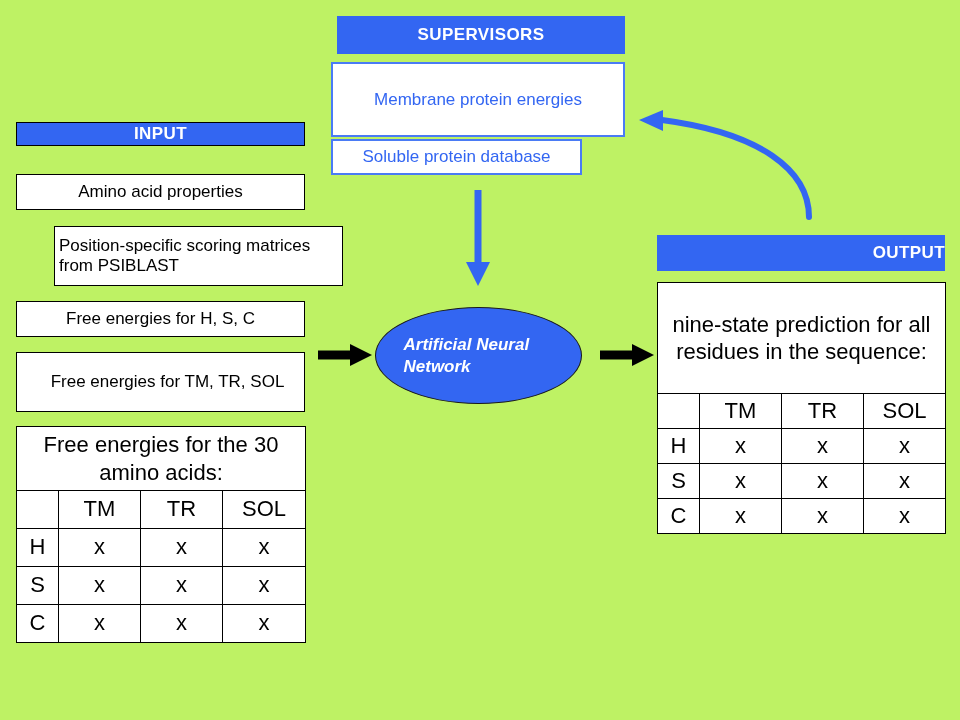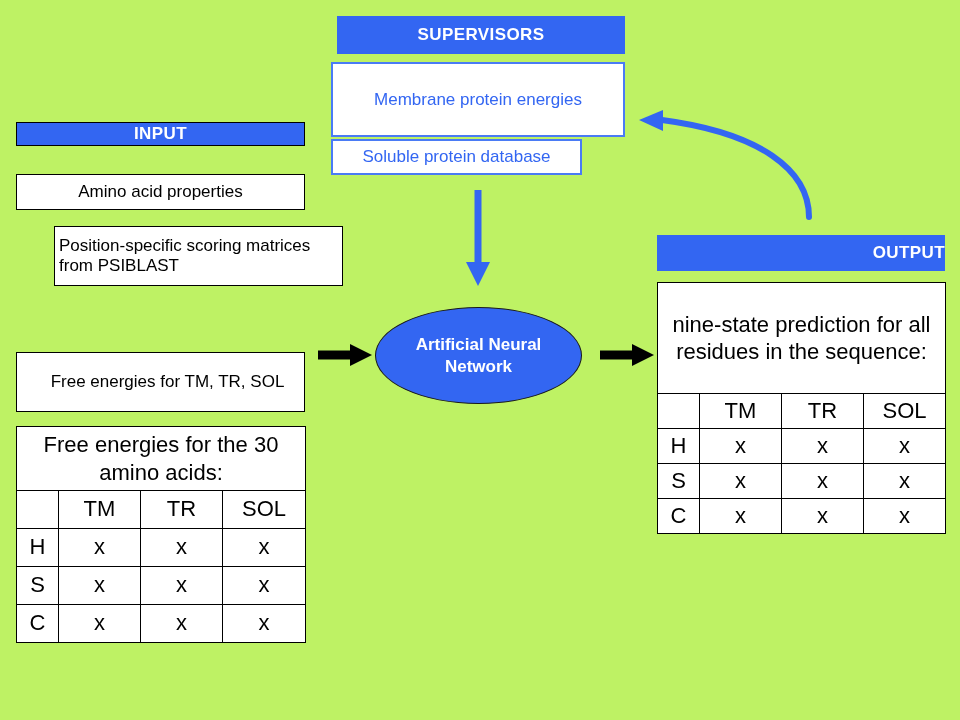--- a/index.html
+++ b/index.html
@@ -92,25 +92,26 @@
   
   .ellipse {
     position: absolute;
     background: #3366f2;
     border: 1px solid #1a1a1a;
     border-radius: 50%;
     box-sizing: border-box;
     display: flex;
     align-items: center;
     justify-content: center;
-    text-align: center;
+    text-align: left;
     color: #ffffff;
     font-weight: bold;
     font-size: 17px;
     line-height: 1.25;
+    font-style: italic;
   }
 
   
   #arrows {
     position: absolute;
     left: 0;
     top: 0;
     width: 960px;
     height: 720px;
     pointer-events: none;
@@ -138,20 +139,23 @@
   </div>
 
   <div class="box" style="left:16px; top:174px; width:289px; height:36px;">
     <span>Amino acid properties</span>
   </div>
 
   <div class="box" style="left:16px; top:226px; width:289px; height:60px;margin-left:38px;">
     <span>Position-specific scoring matrices from PSIBLAST</span>
   </div>
 
+  <div class="box" style="left:16px; top:301px; width:289px; height:36px;">
+    <span>Free energies for H, S, C</span>
+  </div>
 
   <div class="box" style="left:16px; top:352px; width:289px; height:60px;padding-left:18px;">
     <span>Free energies for TM, TR, SOL</span>
   </div>
 
   <table class="tbl" style="left:16px; top:426px; width:289px;">
     <colgroup>
       <col style="width:42px">
         <col style="width:82px">
         <col style="width:82px">

